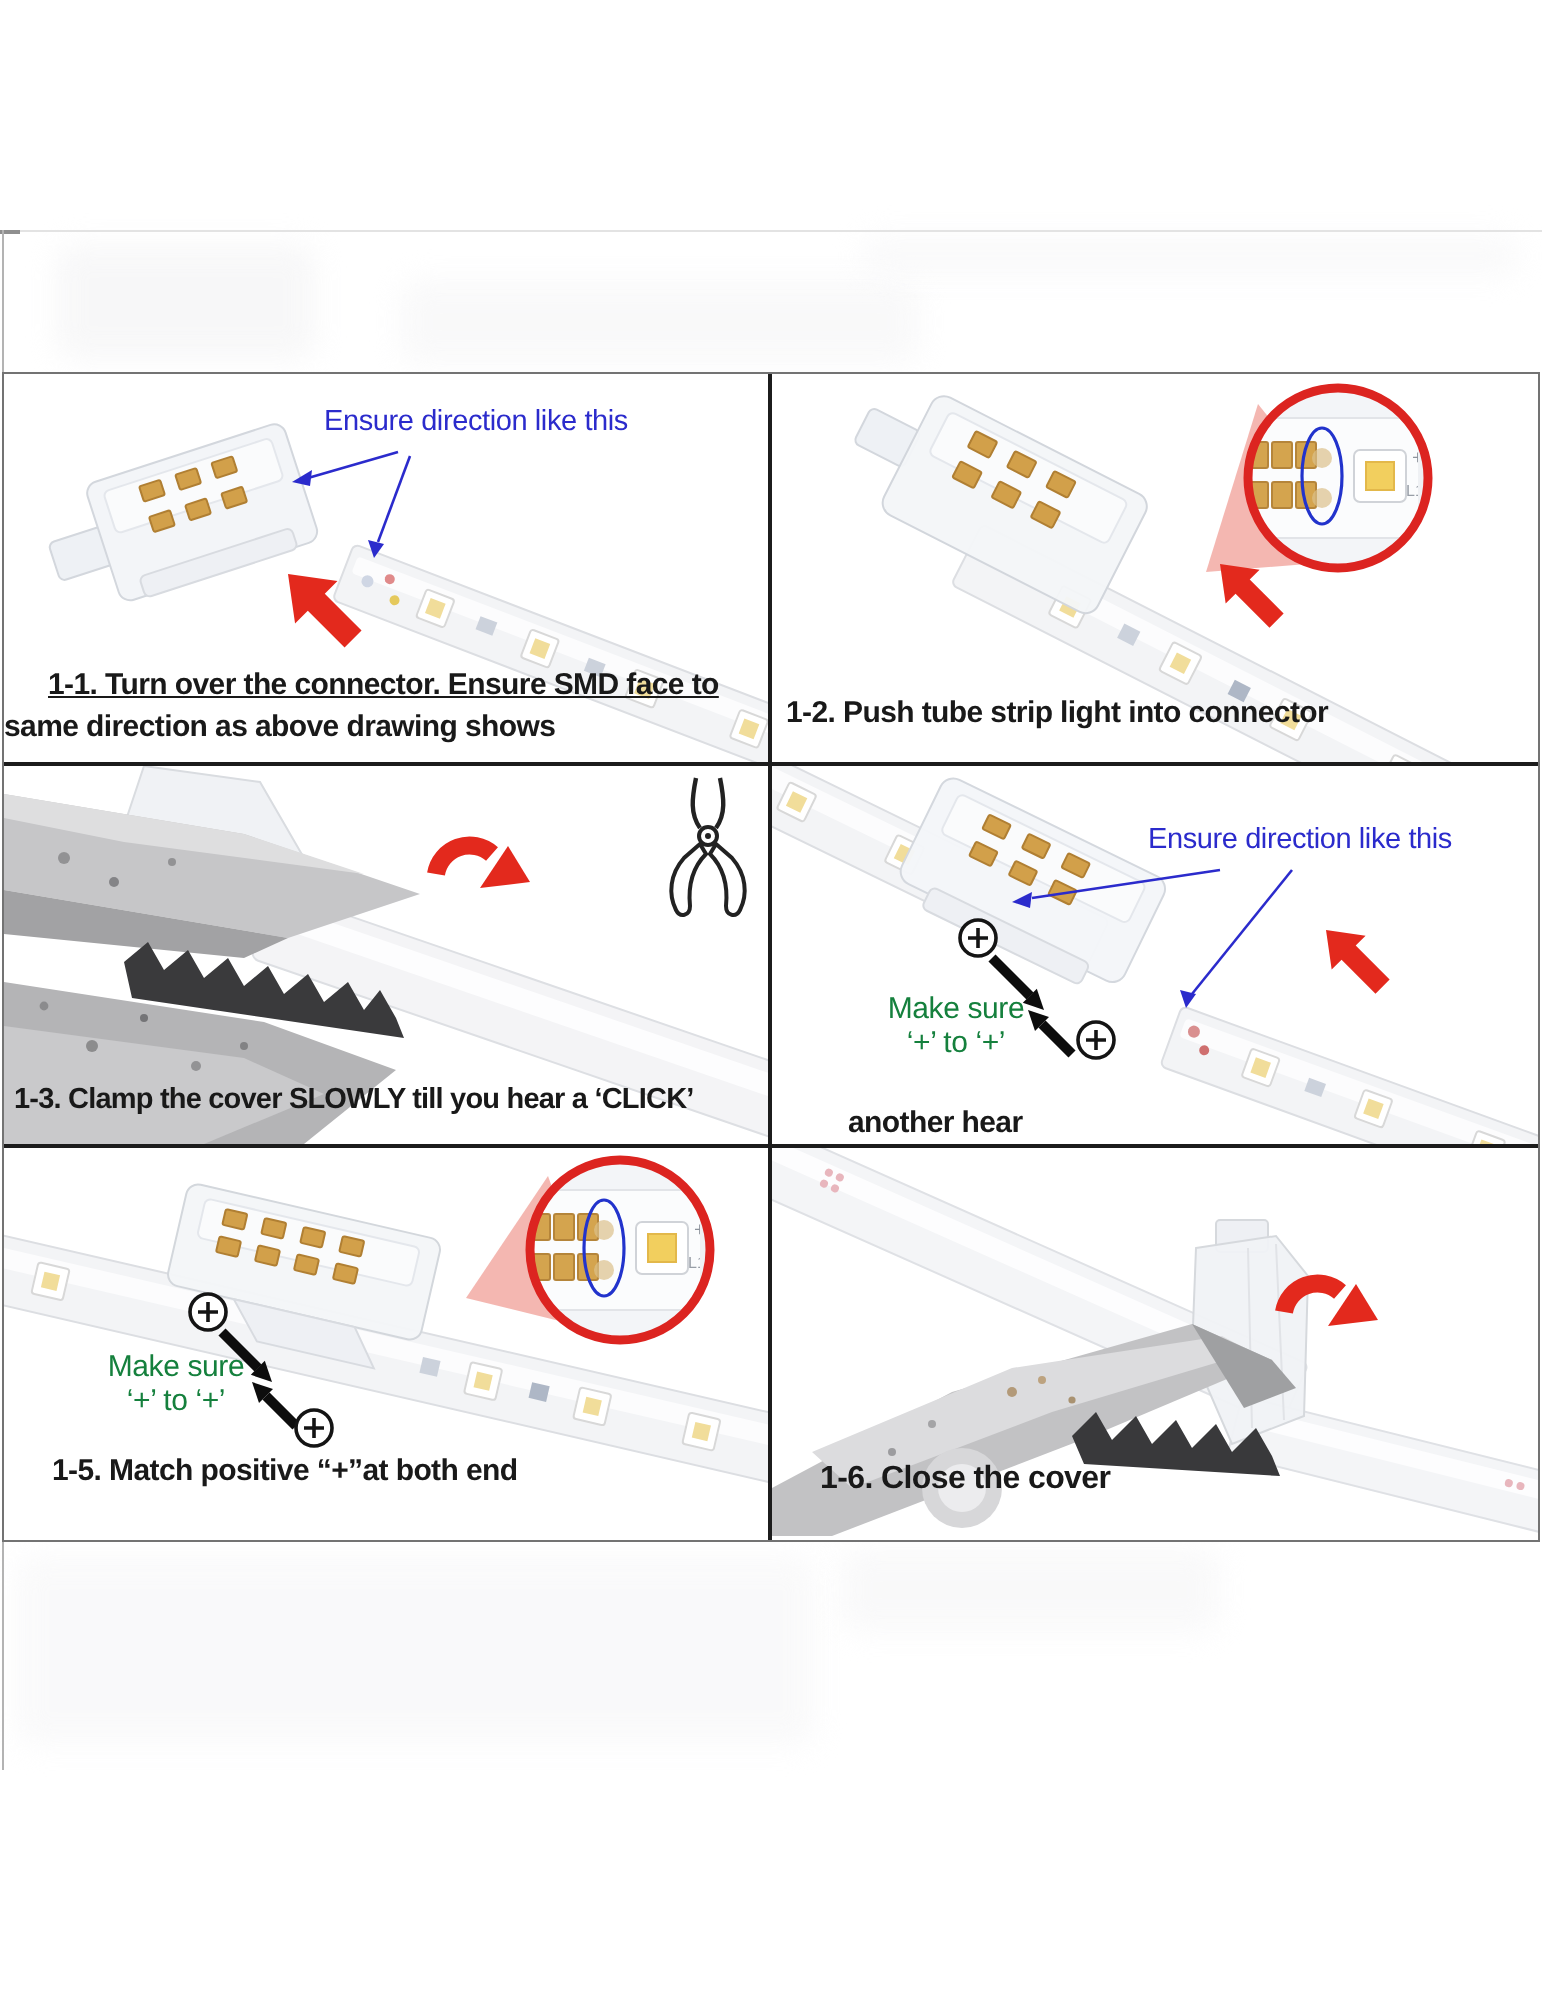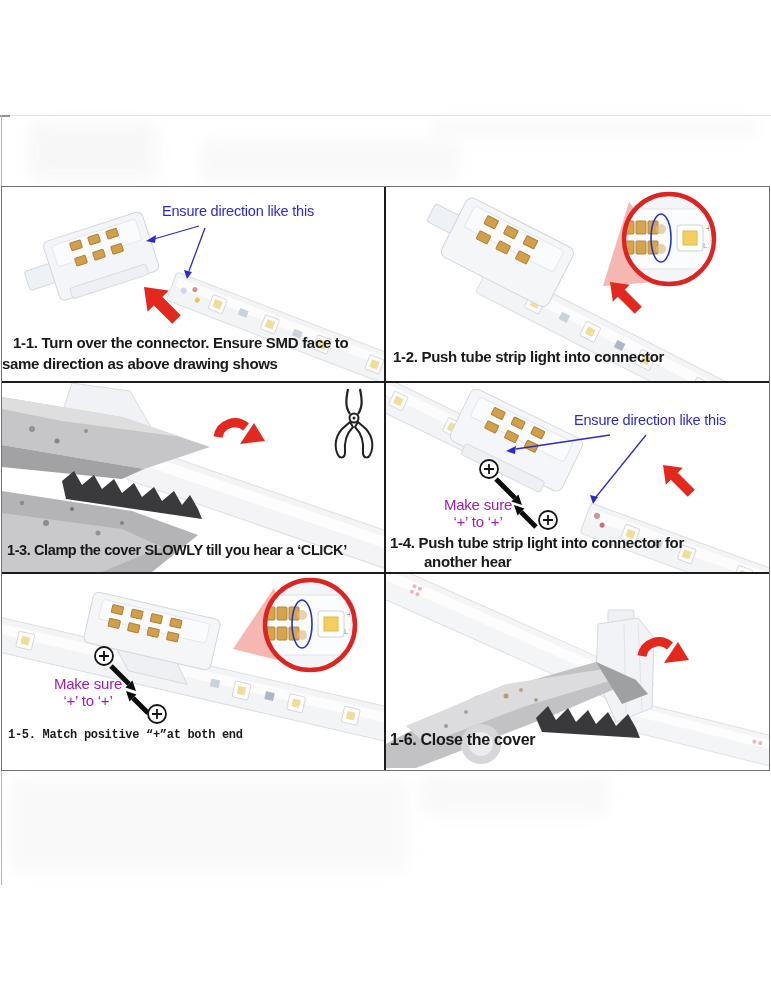--- a/index.html
+++ b/index.html
@@ -12,21 +12,21 @@
   #grid{position:absolute;left:1px;top:186px;width:769px;height:585px;border:1px solid #737373;
         box-sizing:border-box;display:grid;grid-template-columns:384px 1fr;grid-template-rows:196px 191px 1fr;background:#fff;}
   .panel{position:relative;overflow:hidden;background:#ffffff;}
   .b-r{border-right:2px solid #1c1c1c;}
   .b-b{border-bottom:2px solid #1c1c1c;}
   .panel svg.art{position:absolute;left:0;top:0;width:100%;height:100%;}
   .cap{position:absolute;font-weight:bold;color:#191919;font-size:15px;letter-spacing:-0.3px;
        white-space:nowrap;line-height:19px;}
   .cap2-center{left:0;right:0;text-align:left;white-space:nowrap;}
   .blue-note{position:absolute;color:#2b2bcc;font-size:14.5px;letter-spacing:-0.2px;white-space:nowrap;}
-  .red-note{position:absolute;color:#a21caf;font-size:15px;letter-spacing:-0.2px;white-space:nowrap;text-align:center;}
+  .red-note{position:absolute;color:#15803d;font-size:15px;letter-spacing:-0.2px;white-space:nowrap;text-align:center;}
   svg text{font-family:"Liberation Sans",sans-serif;}
 </style>
 </head>
 <body>
 
 <div id="page">
 
   <div class="ghost" style="left:28px;top:122px;width:130px;height:58px;"></div>
   <div class="ghost" style="left:200px;top:140px;width:260px;height:42px;background:#f6f6f7;"></div>
   <div class="ghost" style="left:430px;top:118px;width:330px;height:20px;background:#f7f7f8;"></div>
@@ -79,21 +79,21 @@
         </g>
 
         <g stroke="#2b2bcc" fill="#2b2bcc">
           <path d="M197,39 L152,52" stroke-width="1.3" fill="none"></path>
           <polygon points="144,54 154,48 153,56" stroke="none"></polygon>
           <path d="M203,41 L187,84" stroke-width="1.3" fill="none"></path>
           <polygon points="185,92 182,83 190,85" stroke="none"></polygon>
         </g>
       </svg>
       <div class="blue-note" style="left:160px;top:16px;">Ensure direction like this</div>
-      <div class="cap" style="left:11px;top:146px;">1-1. Turn over the connector. Ensure SMD face to</div>
+      <div class="cap" style="left:22px;top:146px;text-decoration:underline;">1-1. Turn over the connector. Ensure SMD face to</div>
       <div class="cap cap2-center" style="top:167px;">same direction as above drawing shows</div>
     </div>
 
     <div class="panel b-b">
       <svg class="art" viewBox="0 0 383 194">
 
         <g transform="translate(105,75) rotate(27)">
           <rect x="0" y="0" width="310" height="34" rx="3" fill="#f3f4f6" stroke="#dcdee2"></rect>
           <rect x="4" y="6" width="302" height="10" rx="2" fill="#fcfcfd"></rect>
           <rect x="50" y="9" width="16" height="16" rx="1.5" fill="#ffffff" stroke="#d8d8d8"></rect>
@@ -260,21 +260,20 @@
           <polygon points="128,122 138.5,125.5 131.5,132.5" stroke="none"></polygon>
         </g>
         <g transform="translate(162,137)">
           <circle r="9" fill="rgba(255,255,255,0.9)" stroke="#141414" stroke-width="1.8"></circle>
           <path d="M-5,0H5 M0,-5V5" stroke="#141414" stroke-width="1.8"></path>
         </g>
       </svg>
       <div class="blue-note" style="left:188px;top:29px;">Ensure direction like this</div>
       <div class="red-note" style="left:50px;top:113px;width:84px;">Make sure</div>
       <div class="red-note" style="left:50px;top:130px;width:84px;">‘+’  to  ‘+’</div>
-      <div class="cap" style="left:4px;top:150px;">1-4. Push tube strip light into connector for</div>
       <div class="cap" style="left:38px;top:169px;">another hear</div>
     </div>
 
     <div class="panel b-r">
       <svg class="art" viewBox="0 0 382 192">
 
         <g transform="translate(-8,40) rotate(13)">
           <rect x="0" y="0" width="420" height="34" rx="3" fill="#f3f4f6" stroke="#dcdee2"></rect>
           <rect x="4" y="6" width="412" height="10" rx="2" fill="#fcfcfd"></rect>
           <rect x="28" y="9" width="16" height="16" rx="1.5" fill="#ffffff" stroke="#d8d8d8"></rect>
@@ -342,21 +341,21 @@
           <path d="M131,122 L146,137" stroke-width="5" fill="none"></path>
           <polygon points="124,115 134.5,118.5 127.5,125.5" stroke="none"></polygon>
         </g>
         <g transform="translate(155,138)">
           <circle r="9" fill="rgba(255,255,255,0.9)" stroke="#141414" stroke-width="1.8"></circle>
           <path d="M-5,0H5 M0,-5V5" stroke="#141414" stroke-width="1.8"></path>
         </g>
       </svg>
       <div class="red-note" style="left:44px;top:101px;width:84px;">Make sure</div>
       <div class="red-note" style="left:44px;top:118px;width:84px;">‘+’  to  ‘+’</div>
-      <div class="cap" style="left:6px;top:152px;font-size:12px;font-family:Liberation Mono, monospace;">1-5. Match positive “+”at both end</div>
+      <div class="cap" style="left:24px;top:152px;font-size:15px;">1-5. Match positive “+”at both end</div>
     </div>
 
     <div class="panel">
       <svg class="art" viewBox="0 0 383 192">
 
         <g transform="translate(-15,-20) rotate(24)">
           <rect x="0" y="0" width="310" height="34" rx="3" fill="#f4f5f7" stroke="#dfe1e5"></rect>
           <rect x="4" y="6" width="302" height="10" rx="2" fill="#fdfdfe"></rect>
           <circle cx="52" cy="10" r="2" fill="#e8b6bd"></circle>
             <circle cx="58" cy="10" r="2" fill="#e8b6bd"></circle>
@@ -389,17 +388,17 @@
           <circle cx="60" cy="150" r="2" fill="#8c8c8e" opacity="0.8"></circle>
           <circle cx="150" cy="124" r="1.8" fill="#9c7f55" opacity="0.8"></circle>
           <circle cx="80" cy="136" r="2" fill="#8c8c8e" opacity="0.7"></circle>
         </g>
 
         <g transform="translate(272,70)">
           <path d="M-16,10 A17,17 0 0 1 12,0" fill="none" stroke="#e3291d" stroke-width="9"></path>
           <polygon points="20,-4 31,14 6,17" fill="#e3291d"></polygon>
         </g>
       </svg>
-      <div class="cap" style="left:4px;top:156px;font-size:16px;">1-6. Close the cover</div>
+      <div class="cap" style="left:24px;top:156px;font-size:16px;">1-6. Close the cover</div>
     </div>
 
   </div>
 </div>
 
 </body></html>

